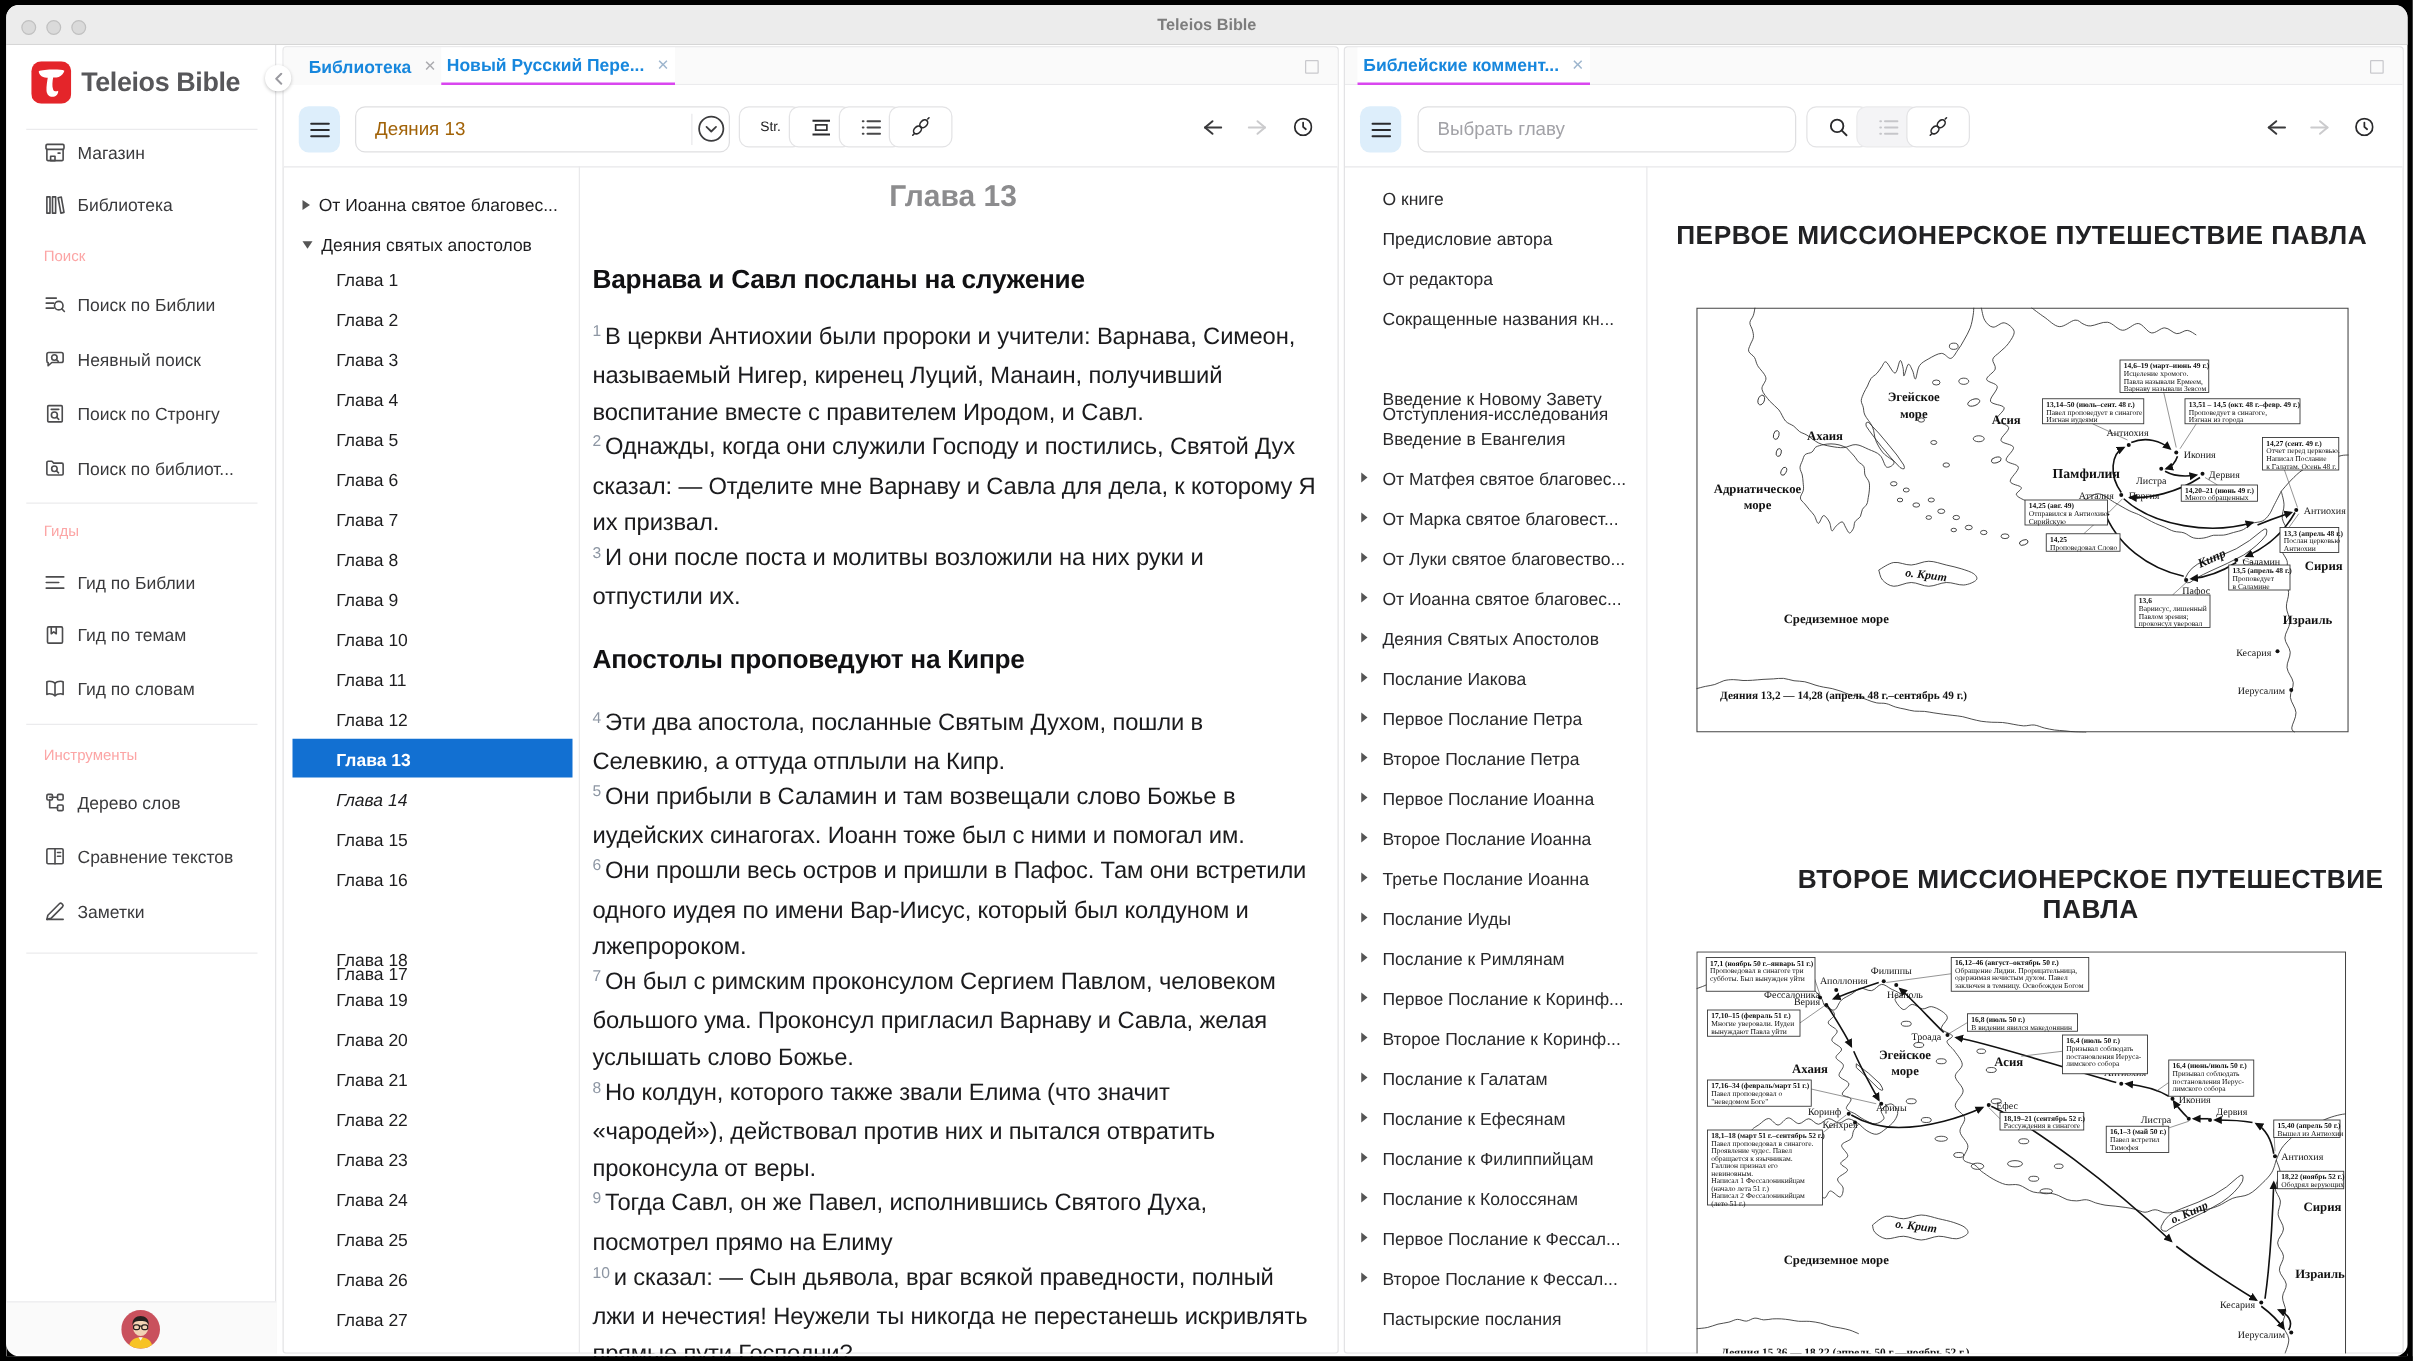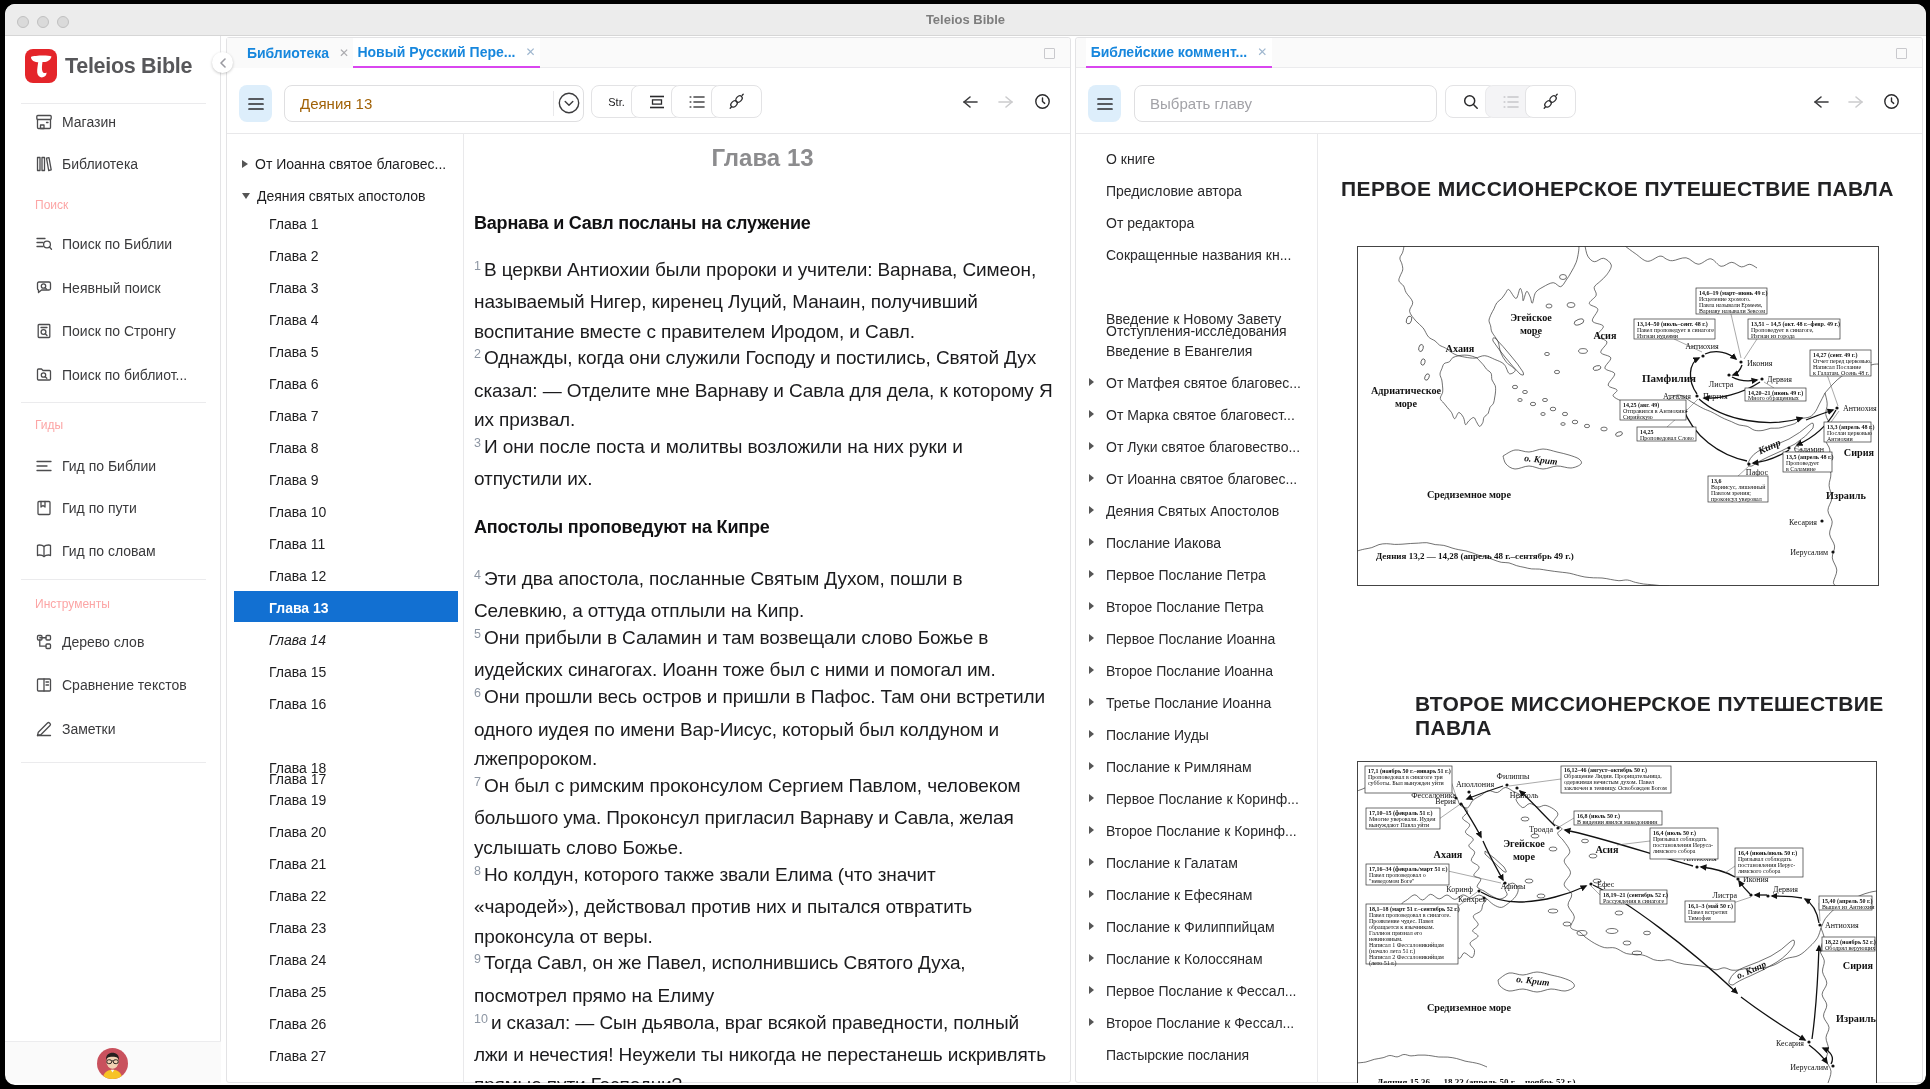--- a/index.html
+++ b/index.html
@@ -34,21 +34,21 @@
 .tbtn.dis { background:#f4f4f6; border-color:#eaeaec; }
 .chrow { position:absolute; left:43px; font-size:14px; color:#1d1d1f; height:31px; display:flex; align-items:center; }
 .treerow { position:absolute; left:16px; font-size:14px; color:#1d1d1f; height:31px; display:flex; align-items:center; gap:7px;}
 .tri { width:0; height:0; display:inline-block; }
 .tri.r { border-top:4.5px solid transparent; border-bottom:4.5px solid transparent; border-left:6px solid #555; }
 .tri.d { border-left:4.5px solid transparent; border-right:4.5px solid transparent; border-top:6px solid #555; }
 #selrow { position:absolute; left:8px; width:224px; height:31.5px; background:#1270d2; }
 
 .vp { position:absolute; left:248px; width:580px; font-size:19px; line-height:29.6px; color:#1b1b1d; letter-spacing:-0.1px;}
 .vp sup { font-size:12.5px; color:#8d96a3; vertical-align:baseline; position:relative; top:-6px; margin-right:3px; letter-spacing:0;}
-.vh { position:absolute; left:248px; width:580px; font-size:18px; line-height:29.6px; font-weight:700; color:#111113; letter-spacing:-0.2px;}
+.vh { position:absolute; left:248px; width:580px; font-size:21px; line-height:29.6px; font-weight:700; color:#111113; letter-spacing:-0.2px;}
 
 .bkrow { position:absolute; font-size:14px; color:#29292b; height:22px; display:flex; align-items:center; }
 
 .mtitle { position:absolute; font-size:21px; font-weight:800; color:#222224; letter-spacing:0.4px; }
 .icn { stroke:#4c4c4e; stroke-width:1.3; fill:none; stroke-linecap:round; stroke-linejoin:round; }
 </style></head>
 <body>
 <div id="win"></div>
 <div id="titlebar">
   <div class="tl" style="left:12px;"></div>
@@ -125,21 +125,21 @@
       <path d="M2 9 H12"></path>
       <path d="M2 13.5 H16"></path>
     </svg>
     <span>Гид по Библии</span>
   </div>
 <div class="navitem" style="top:498px;">
     <svg width="18" height="18" viewBox="0 0 18 18" class="icn">
       <path d="M3 3.5 Q3 2.5 4 2.5 L14 2.5 Q15 2.5 15 3.5 L15 14.5 Q15 15.5 14 15.5 L4 15.5 Q3 15.5 3 14.5 Z"></path>
       <path d="M6 2.5 L6 8 L8 6.5 L10 8 L10 2.5"></path>
     </svg>
-    <span>Гид по пути</span>
+    <span>Гид по темам</span>
   </div>
 <div class="navitem" style="top:541px;">
     <svg width="18" height="18" viewBox="0 0 18 18" class="icn">
       <path d="M9 4.5 Q7.5 3 4.5 3 Q3 3 2.5 3.5 L2.5 13.5 Q3 13 4.5 13 Q7.5 13 9 14.5 Q10.5 13 13.5 13 Q15 13 15.5 13.5 L15.5 3.5 Q15 3 13.5 3 Q10.5 3 9 4.5 Z"></path>
       <path d="M9 4.5 L9 14.5"></path>
     </svg>
     <span>Гид по словам</span>
   </div>
 <div class="navlabel" style="top:597px;">Инструменты</div>
 <div class="navitem" style="top:632px;">
@@ -422,21 +422,21 @@
     <span style="position:absolute; left:1089px; top:954px; width:0; height:0; border-top:4px solid transparent; border-bottom:4px solid transparent; border-left:5.5px solid #555;"></span>
     <div class="bkrow" style="left:1106px; top:948px;">Послание к Колоссянам</div>
     <span style="position:absolute; left:1089px; top:986px; width:0; height:0; border-top:4px solid transparent; border-bottom:4px solid transparent; border-left:5.5px solid #555;"></span>
     <div class="bkrow" style="left:1106px; top:980px;">Первое Послание к Фессал...</div>
     <span style="position:absolute; left:1089px; top:1018px; width:0; height:0; border-top:4px solid transparent; border-bottom:4px solid transparent; border-left:5.5px solid #555;"></span>
     <div class="bkrow" style="left:1106px; top:1012px;">Второе Послание к Фессал...</div>
     <div class="bkrow" style="left:1106px; top:1044px;">Пастырские послания</div>
   </div>
 
 <div class="mtitle" style="left:1341px; top:177px;">ПЕРВОЕ МИССИОНЕРСКОЕ ПУТЕШЕСТВИЕ ПАВЛА</div>
-<div class="mtitle" style="left:1415px; top:692px;">ВТОРОЕ МИССИОНЕРСКОЕ ПУТЕШЕСТВИЕ ПАВЛА</div>
+<div class="mtitle" style="left:1415px; top:692px;text-align:center;">ВТОРОЕ МИССИОНЕРСКОЕ ПУТЕШЕСТВИЕ ПАВЛА</div>
 <div id="map1holder" class="abs" style="left:1357px; top:246px; width:522px; height:340px;">
 <svg width="522" height="340" viewBox="0 0 522 340" style="position:absolute;left:0;top:0;">
 <defs>
 <marker id="ah" markerWidth="6" markerHeight="6" refX="4.2" refY="3" orient="auto">
           <path d="M0,0.5 L5.4,3 L0,5.5 Z" fill="#111"></path>
         </marker>
 </defs>
 <rect x="0.5" y="0.5" width="521" height="339" fill="#fff" stroke="#444" stroke-width="1"></rect>
 <g stroke="#333" stroke-width="0.7" fill="none">
 

